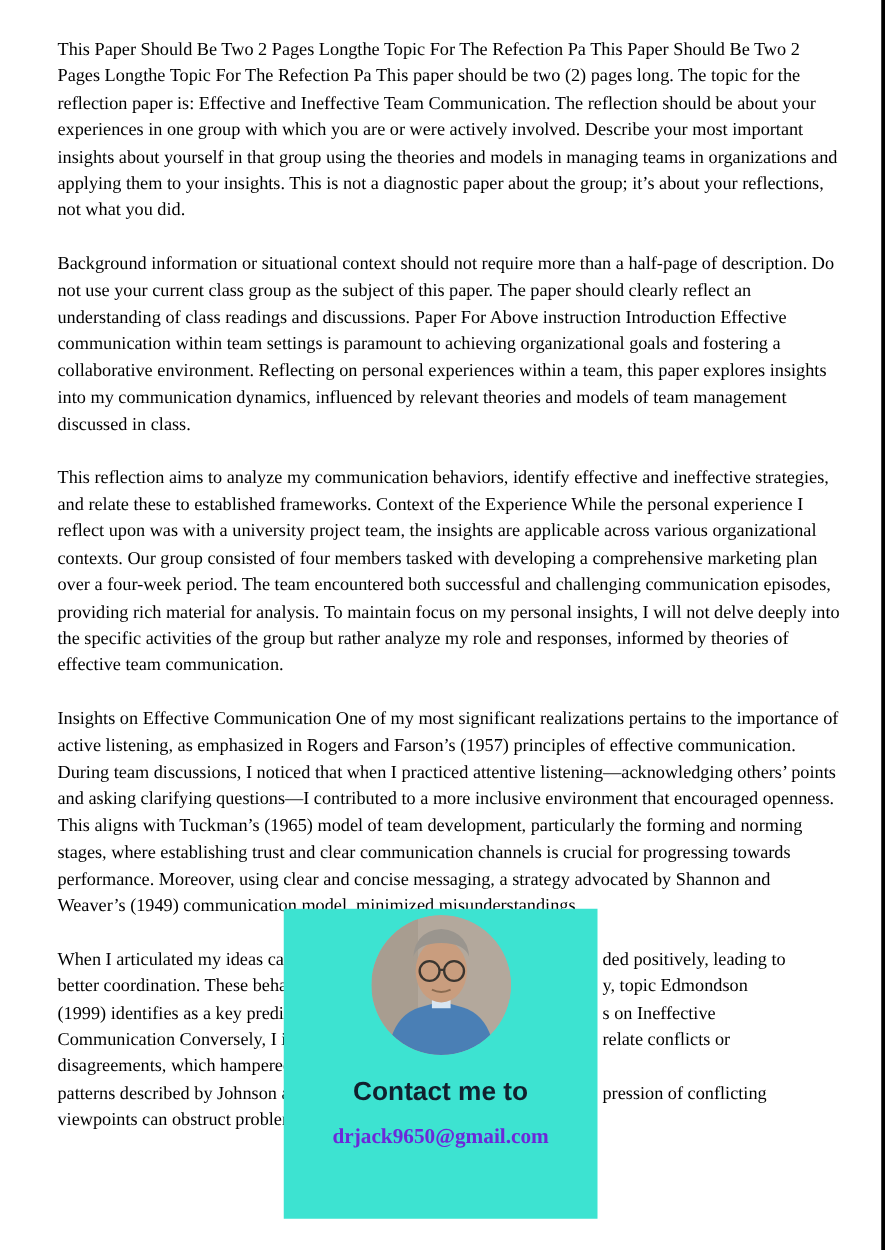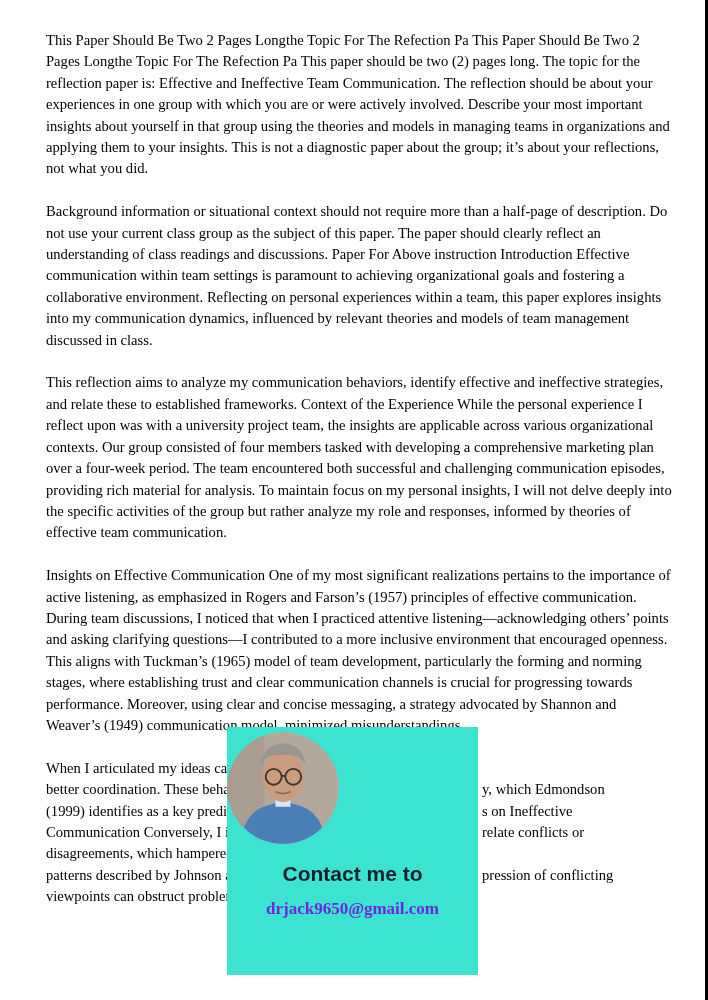--- a/index.html
+++ b/index.html
@@ -48,20 +48,21 @@
   }
   .promo-card {
     position: absolute;
     left: 227px;
     top: 727px;
     width: 251px;
     height: 248px;
     background: #3de3d1;
     display: flex;
     flex-direction: column;
+    align-items: center;
     text-align: center;
   }
   .avatar-wrap {
     width: 112px;
     height: 112px;
     border-radius: 50%;
     overflow: hidden;
     margin-top: 5px;
     flex: 0 0 auto;
   }
@@ -89,24 +90,25 @@
 <div class="page">
 
   <p class="para">This Paper Should Be Two 2 Pages Longthe Topic For The Refection Pa This Paper Should Be Two 2 Pages Longthe Topic For The Refection Pa This paper should be two (2) pages long. The topic for the reflection paper is: Effective and Ineffective Team Communication. The reflection should be about your experiences in one group with which you are or were actively involved. Describe your most important insights about yourself in that group using the theories and models in managing teams in organizations and applying them to your insights. This is not a diagnostic paper about the group; it’s about your reflections, not what you did.</p>
   <p class="para">Background information or situational context should not require more than a half-page of description. Do not use your current class group as the subject of this paper. The paper should clearly reflect an understanding of class readings and discussions. Paper For Above instruction Introduction Effective communication within team settings is paramount to achieving organizational goals and fostering a collaborative environment. Reflecting on personal experiences within a team, this paper explores insights into my communication dynamics, influenced by relevant theories and models of team management discussed in class.</p>
   <p class="para">This reflection aims to analyze my communication behaviors, identify effective and ineffective strategies, and relate these to established frameworks. Context of the Experience While the personal experience I reflect upon was with a university project team, the insights are applicable across various organizational contexts. Our group consisted of four members tasked with developing a comprehensive marketing plan over a four-week period. The team encountered both successful and challenging communication episodes, providing rich material for analysis. To maintain focus on my personal insights, I will not delve deeply into the specific activities of the group but rather analyze my role and responses, informed by theories of effective team communication.</p>
   <p class="para">Insights on Effective Communication One of my most significant realizations pertains to the importance of active listening, as emphasized in Rogers and Farson’s (1957) principles of effective communication. During team discussions, I noticed that when I practiced attentive listening—acknowledging others’ points and asking clarifying questions—I contributed to a more inclusive environment that encouraged openness. This aligns with Tuckman’s (1965) model of team development, particularly the forming and norming stages, where establishing trust and clear communication channels is crucial for progressing towards performance. Moreover, using clear and concise messaging, a strategy advocated by Shannon and Weaver’s (1949) communication model, minimized misunderstandings.</p>
 
   <div class="para fragment-para">
     <div class="frag-line">
       <span class="frag-left">When I articulated my ideas car</span>
+      <span class="frag-right">ded positively, leading to</span>
     </div>
     <div class="frag-line">
       <span class="frag-left">better coordination. These behav</span>
-      <span class="frag-right">y, which Edmondson</span>
+      <span class="frag-right">y, topic Edmondson</span>
     </div>
     <div class="frag-line">
       <span class="frag-left">(1999) identifies as a key predic</span>
       <span class="frag-right">s on Ineffective</span>
     </div>
     <div class="frag-line">
       <span class="frag-left">Communication Conversely, I id</span>
       <span class="frag-right">relate conflicts or</span>
     </div>
     <div class="frag-line">

